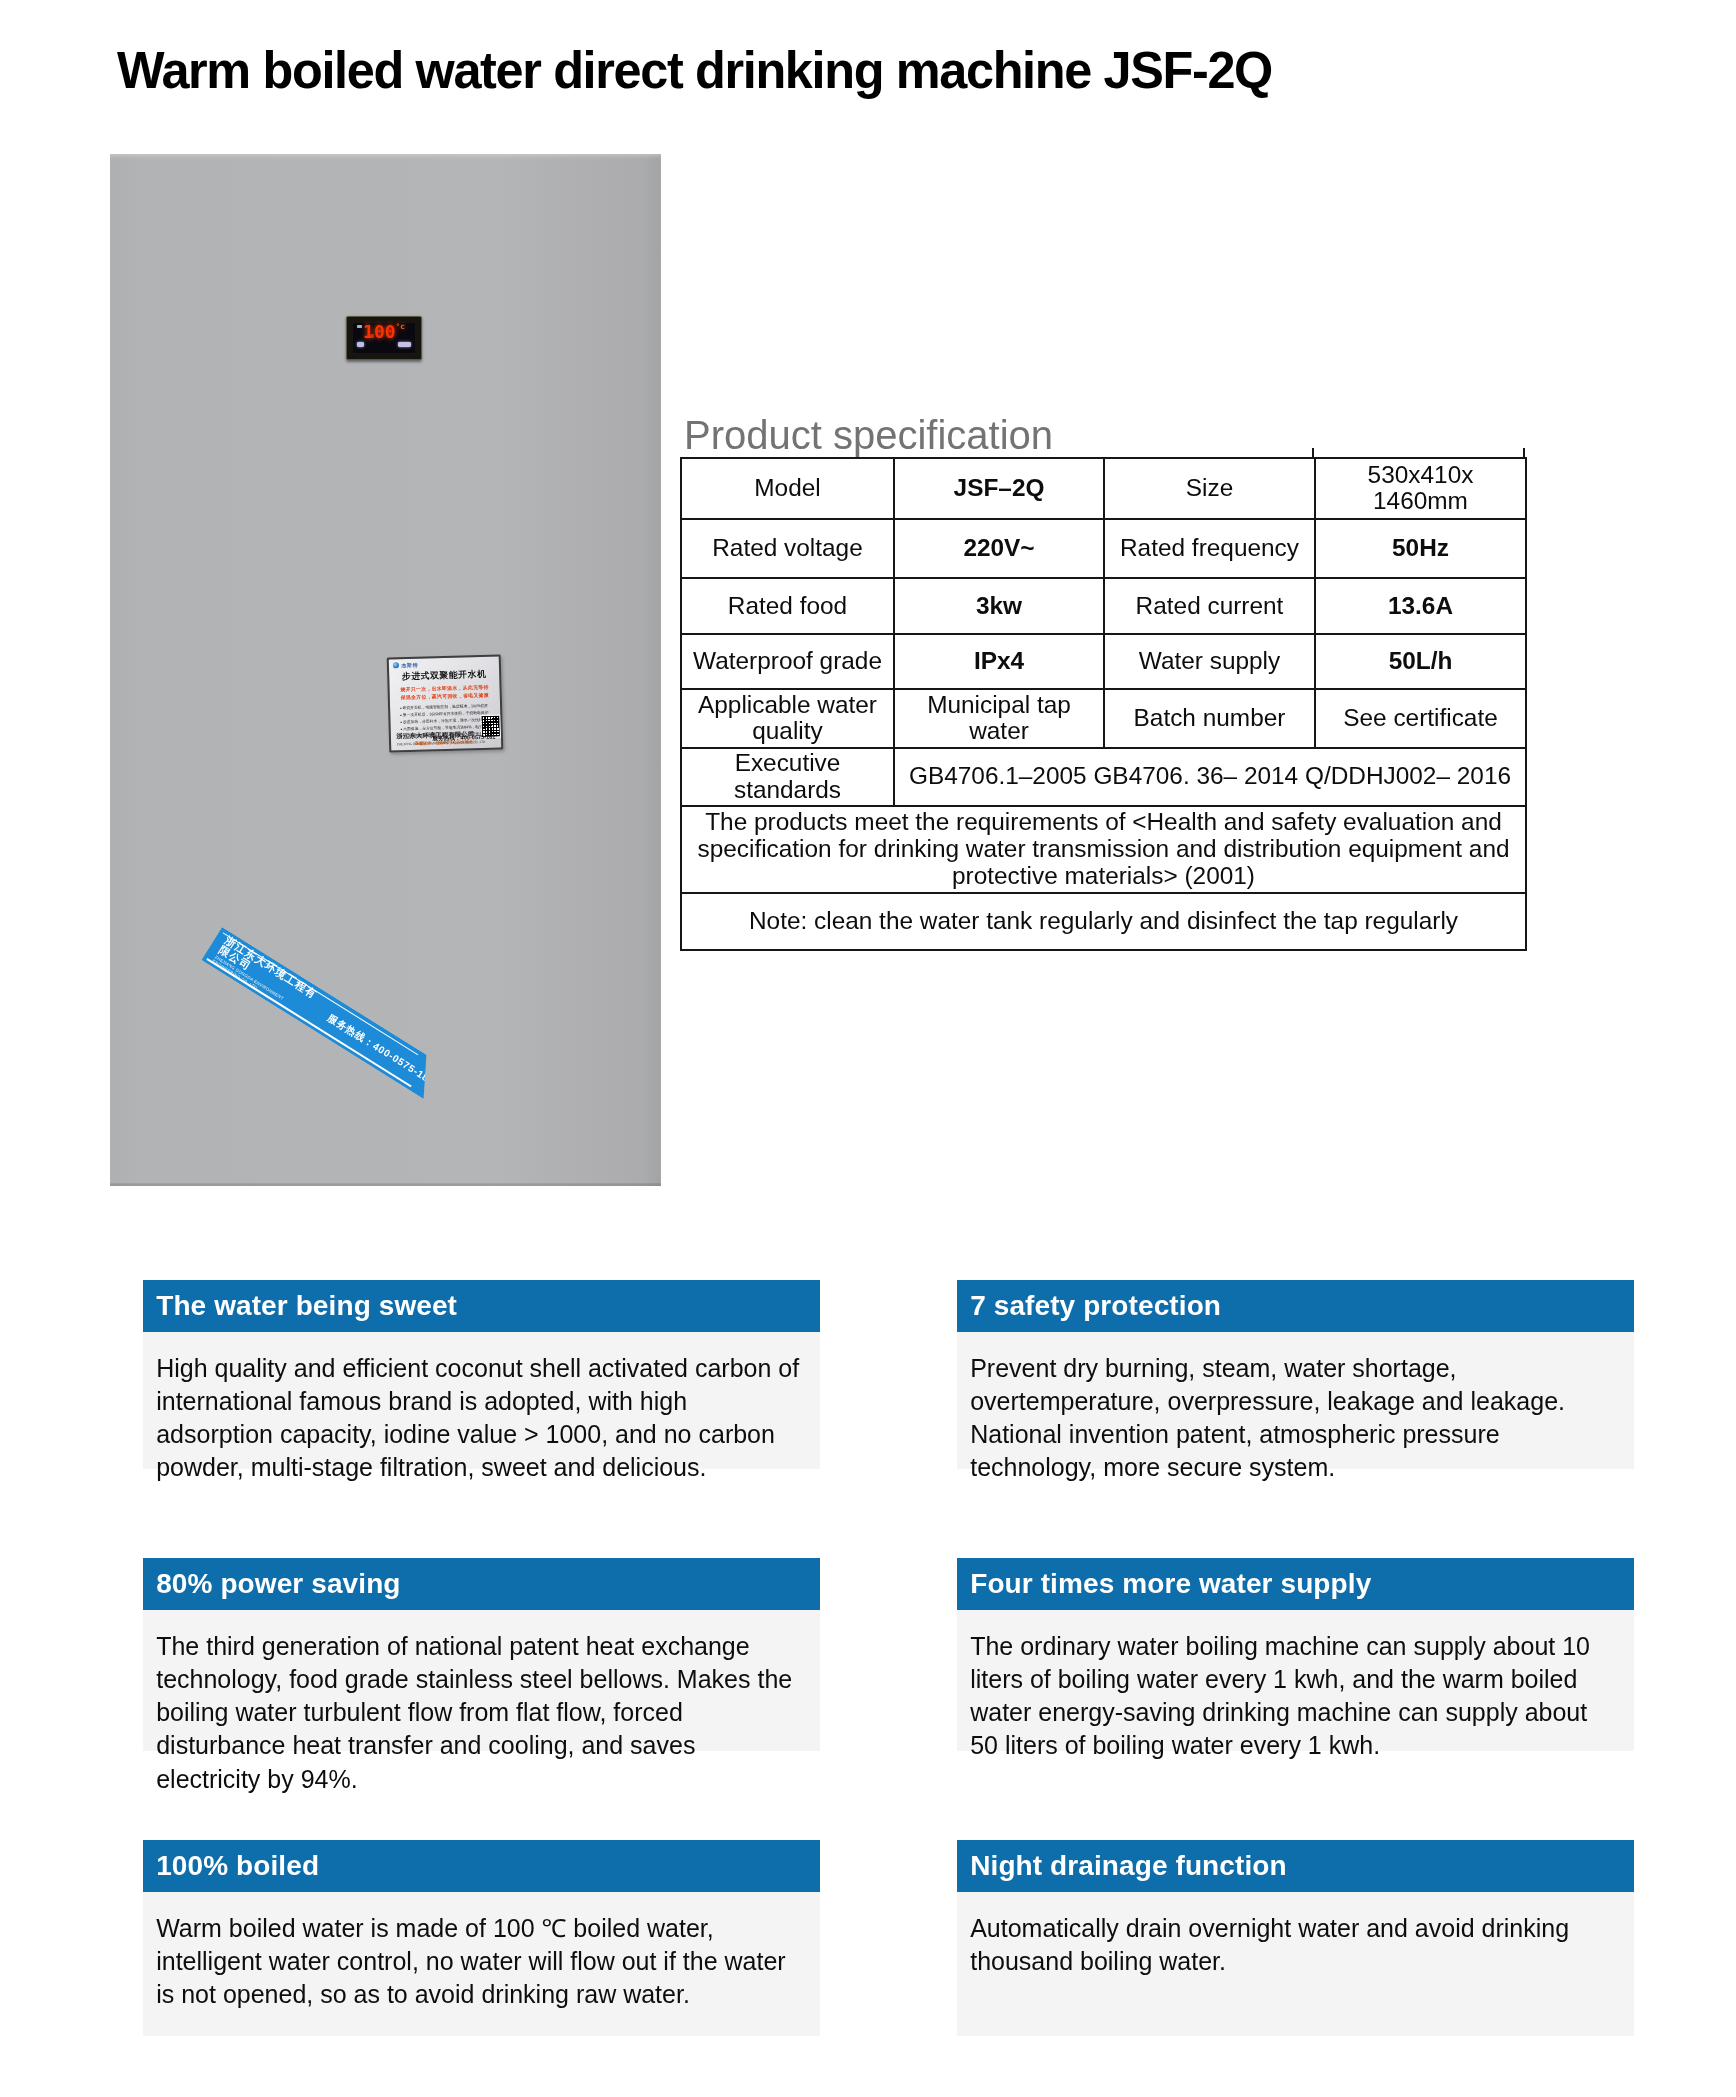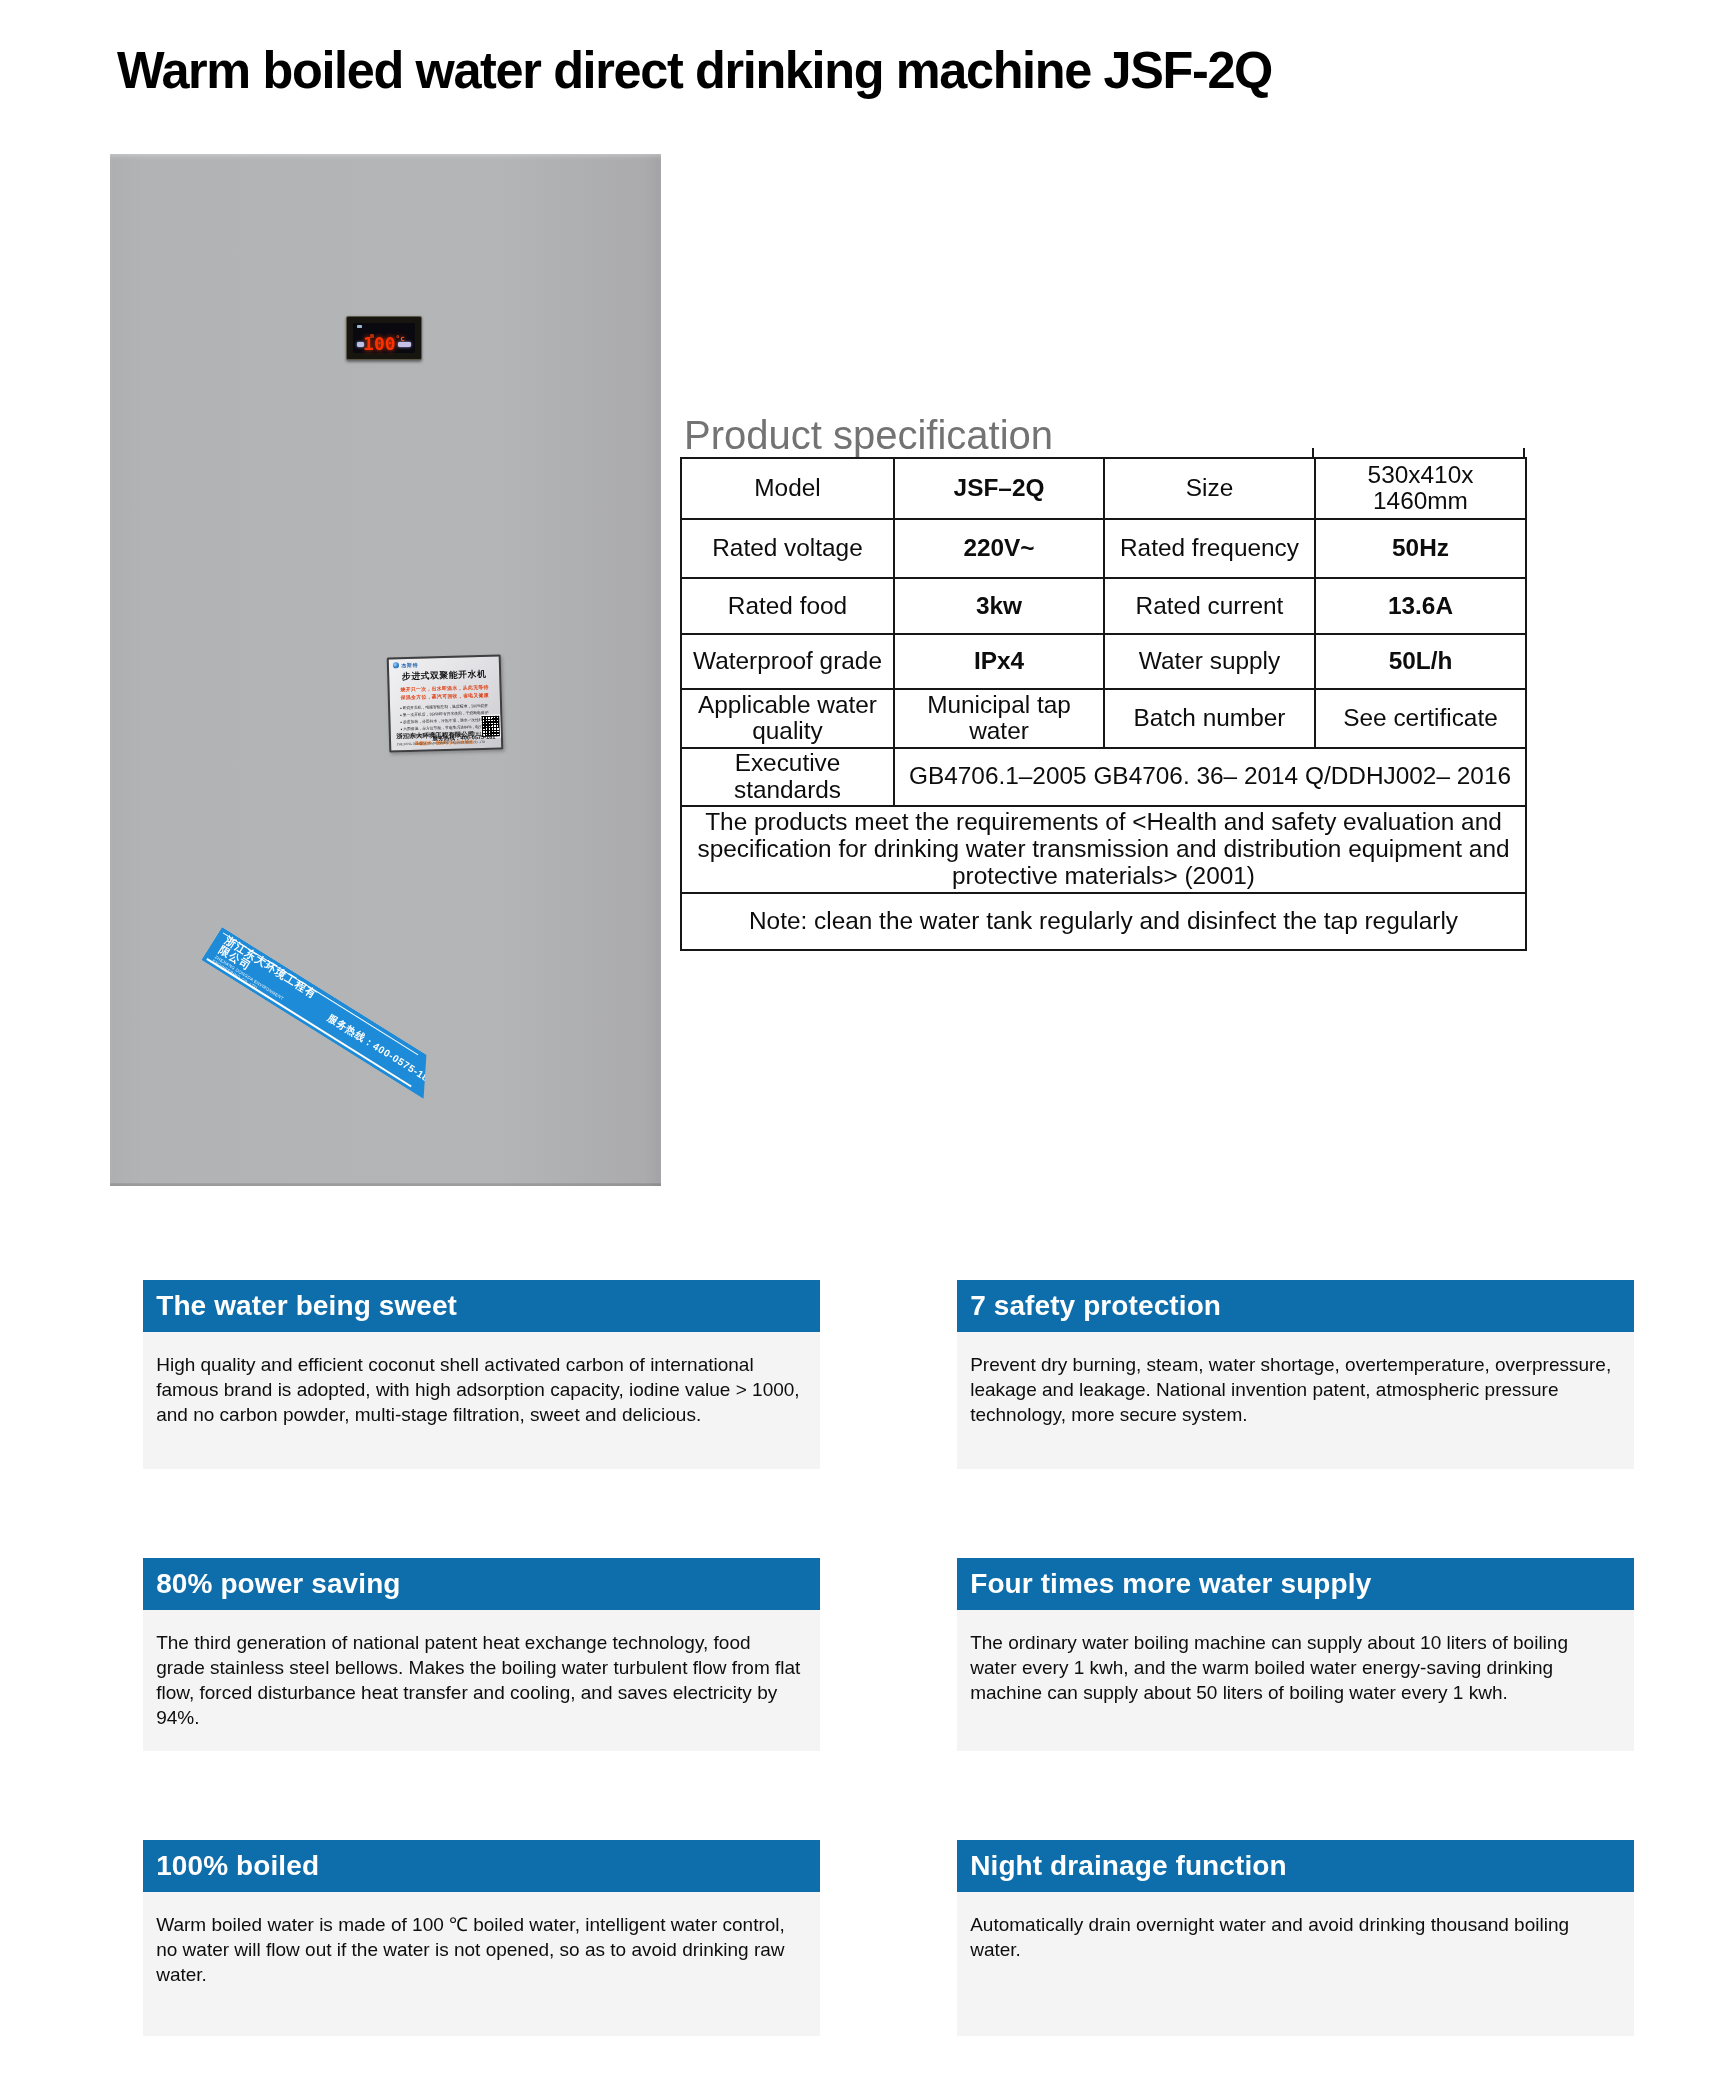--- a/index.html
+++ b/index.html
@@ -12,21 +12,21 @@
 
   
   .machine{position:absolute;left:110px;top:154px;width:551px;height:1032px;
            background:linear-gradient(90deg,#aeafb1 0,#b2b3b5 6%,#b4b5b7 70%,#ababad 97%,#a2a3a5 100%);
            box-shadow:inset 0 4.2px 5.6px -2.8px rgba(255,255,255,.35), inset 0 -5.6px 0 -2.8px rgba(0,0,0,.13);}
 
   
   .panel{position:absolute;left:236px;top:162px;width:74px;height:42px;background:#17150f;
          border:1.4px solid #5d5748;border-radius:2.1px;box-shadow:0 1.4px 2.8px rgba(0,0,0,.45);}
   .screen{position:absolute;left:6.3px;top:5.6px;right:6.3px;bottom:6.3px;background:#0a0910;border-radius:1.4px;
-          display:flex;align-items:flex-end;justify-content:center;}
+          display:flex;align-items:flex-start;justify-content:center;}
   .digits{font-family:"DejaVu Sans Mono",monospace;font-weight:bold;font-size:18px;color:#ff3000;
           text-shadow:0 0 4.9px rgba(255,64,0,.95);line-height:1;}
   .deg{font-size:7.7px;vertical-align:top;color:#ff5a20;}
   .dot-pre{position:absolute;left:16.7px;top:11px;width:4.2px;height:4.2px;background:#c8320a;border-radius:0.7px;opacity:.85;}
   .ind-l{position:absolute;left:4.2px;bottom:5.6px;width:7px;height:5.6px;background:#cfd4ff;border-radius:1.4px;
          box-shadow:0 0 2.8px #aab2ff;opacity:.9;}
   .ind-r{position:absolute;right:4.2px;bottom:5.6px;width:12.5px;height:5.6px;background:#d9d4ff;border-radius:1.4px;
          box-shadow:0 0 2.8px #b9aeff;opacity:.9;}
   .ind-t{position:absolute;left:3.5px;top:2.8px;width:5.6px;height:2.8px;background:#bfe3ff;border-radius:0.7px;opacity:.8;}
 
@@ -76,21 +76,21 @@
   td.val{font-size:28px;font-weight:bold;}
   td.std{font-size:21px;text-align:center;}
   td.full{text-align:left;font-size:25px;line-height:1.14;padding:7px 15.3px;}
   .tick{position:absolute;width:2.1px;height:9.8px;background:#161616;top:-9px;}
   .tick.t1{left:632px;} .tick.t2{left:843px;}
 
   
   .card{position:absolute;width:677px;}
   .card-head{height:52px;background:#0e6dab;color:#fff;font-size:28px;font-weight:bold;
              line-height:52px;padding-left:13.2px;letter-spacing:0.1px;}
-  .card-body{background:#f4f4f4;font-size:19px;color:#0d0d0d;line-height:1.33;
+  .card-body{background:#f4f4f4;font-size:25px;color:#0d0d0d;line-height:1.33;
              padding:19.5px 18px 0 13.2px;box-sizing:border-box;}
   .c-a{left:143px;top:1280px}.c-b{left:957px;top:1280px}
   .c-c{left:143px;top:1558px}.c-d{left:957px;top:1558px}
   .c-e{left:143px;top:1840px}.c-f{left:957px;top:1840px}
   .c-a .card-body,.c-b .card-body{height:137px;}
   .c-c .card-body,.c-d .card-body{height:141px;}
   .c-e .card-body,.c-f .card-body{height:144px;}
 </style>
 </head>
 <body>

